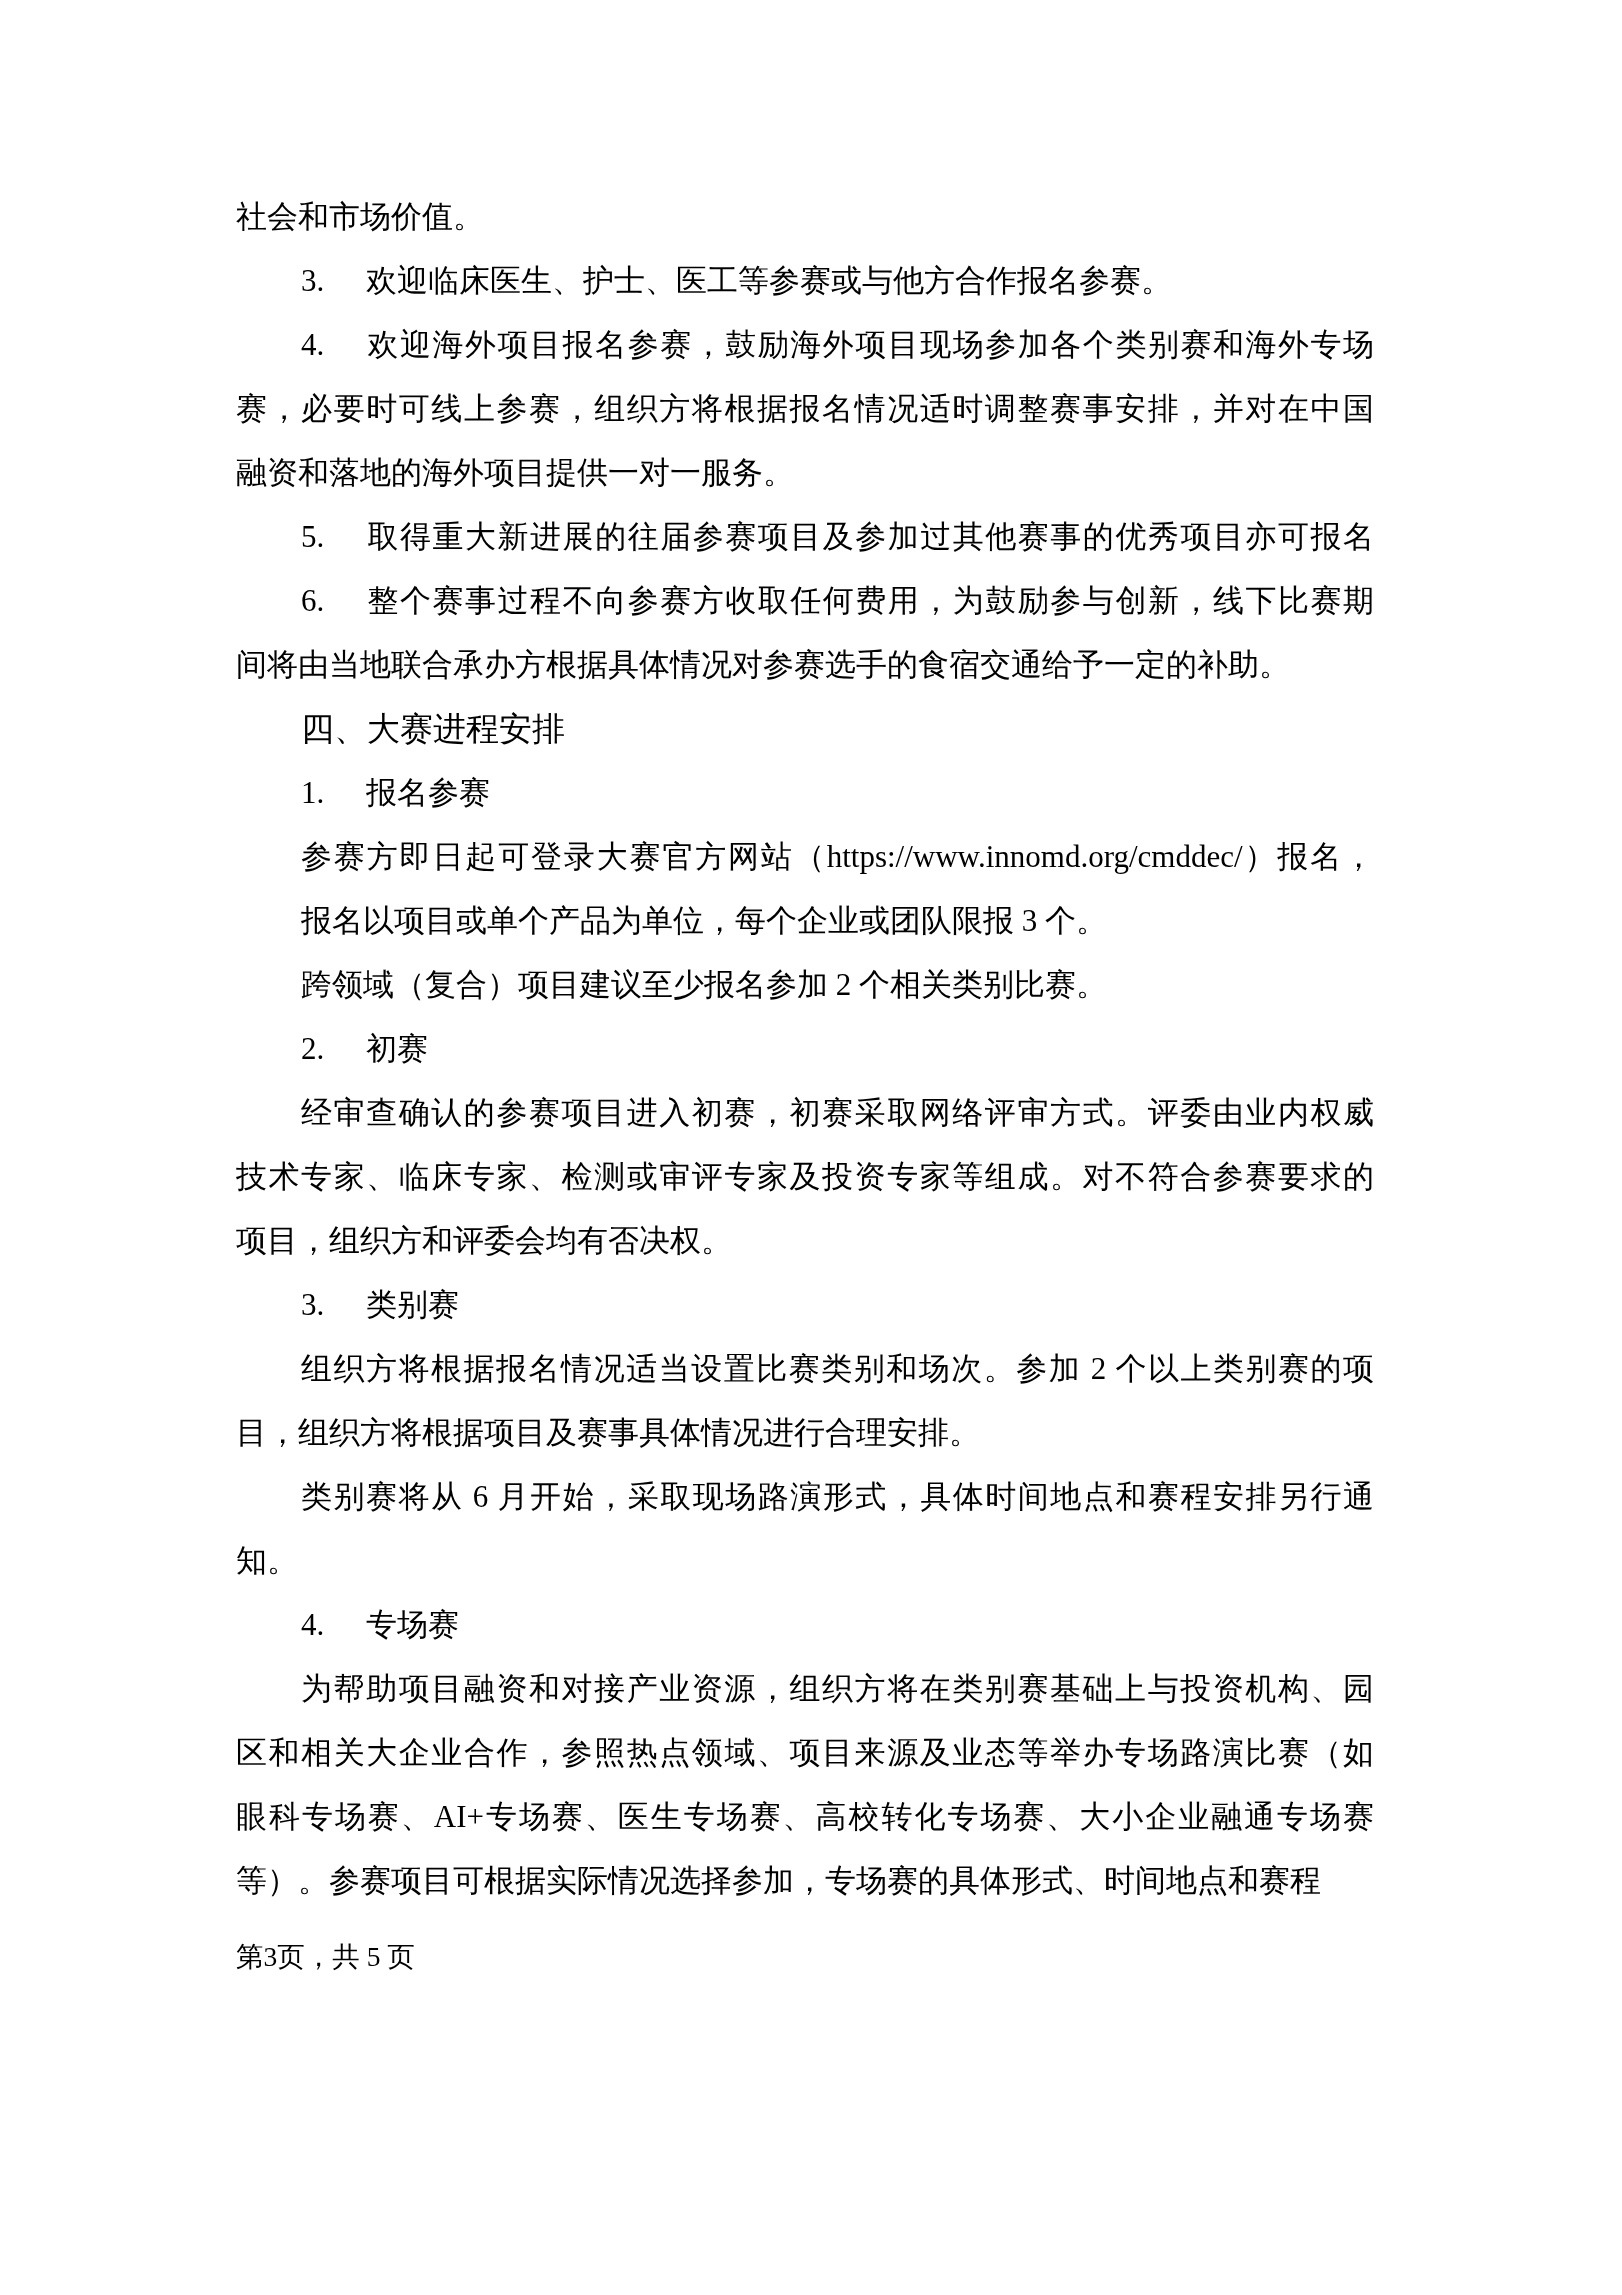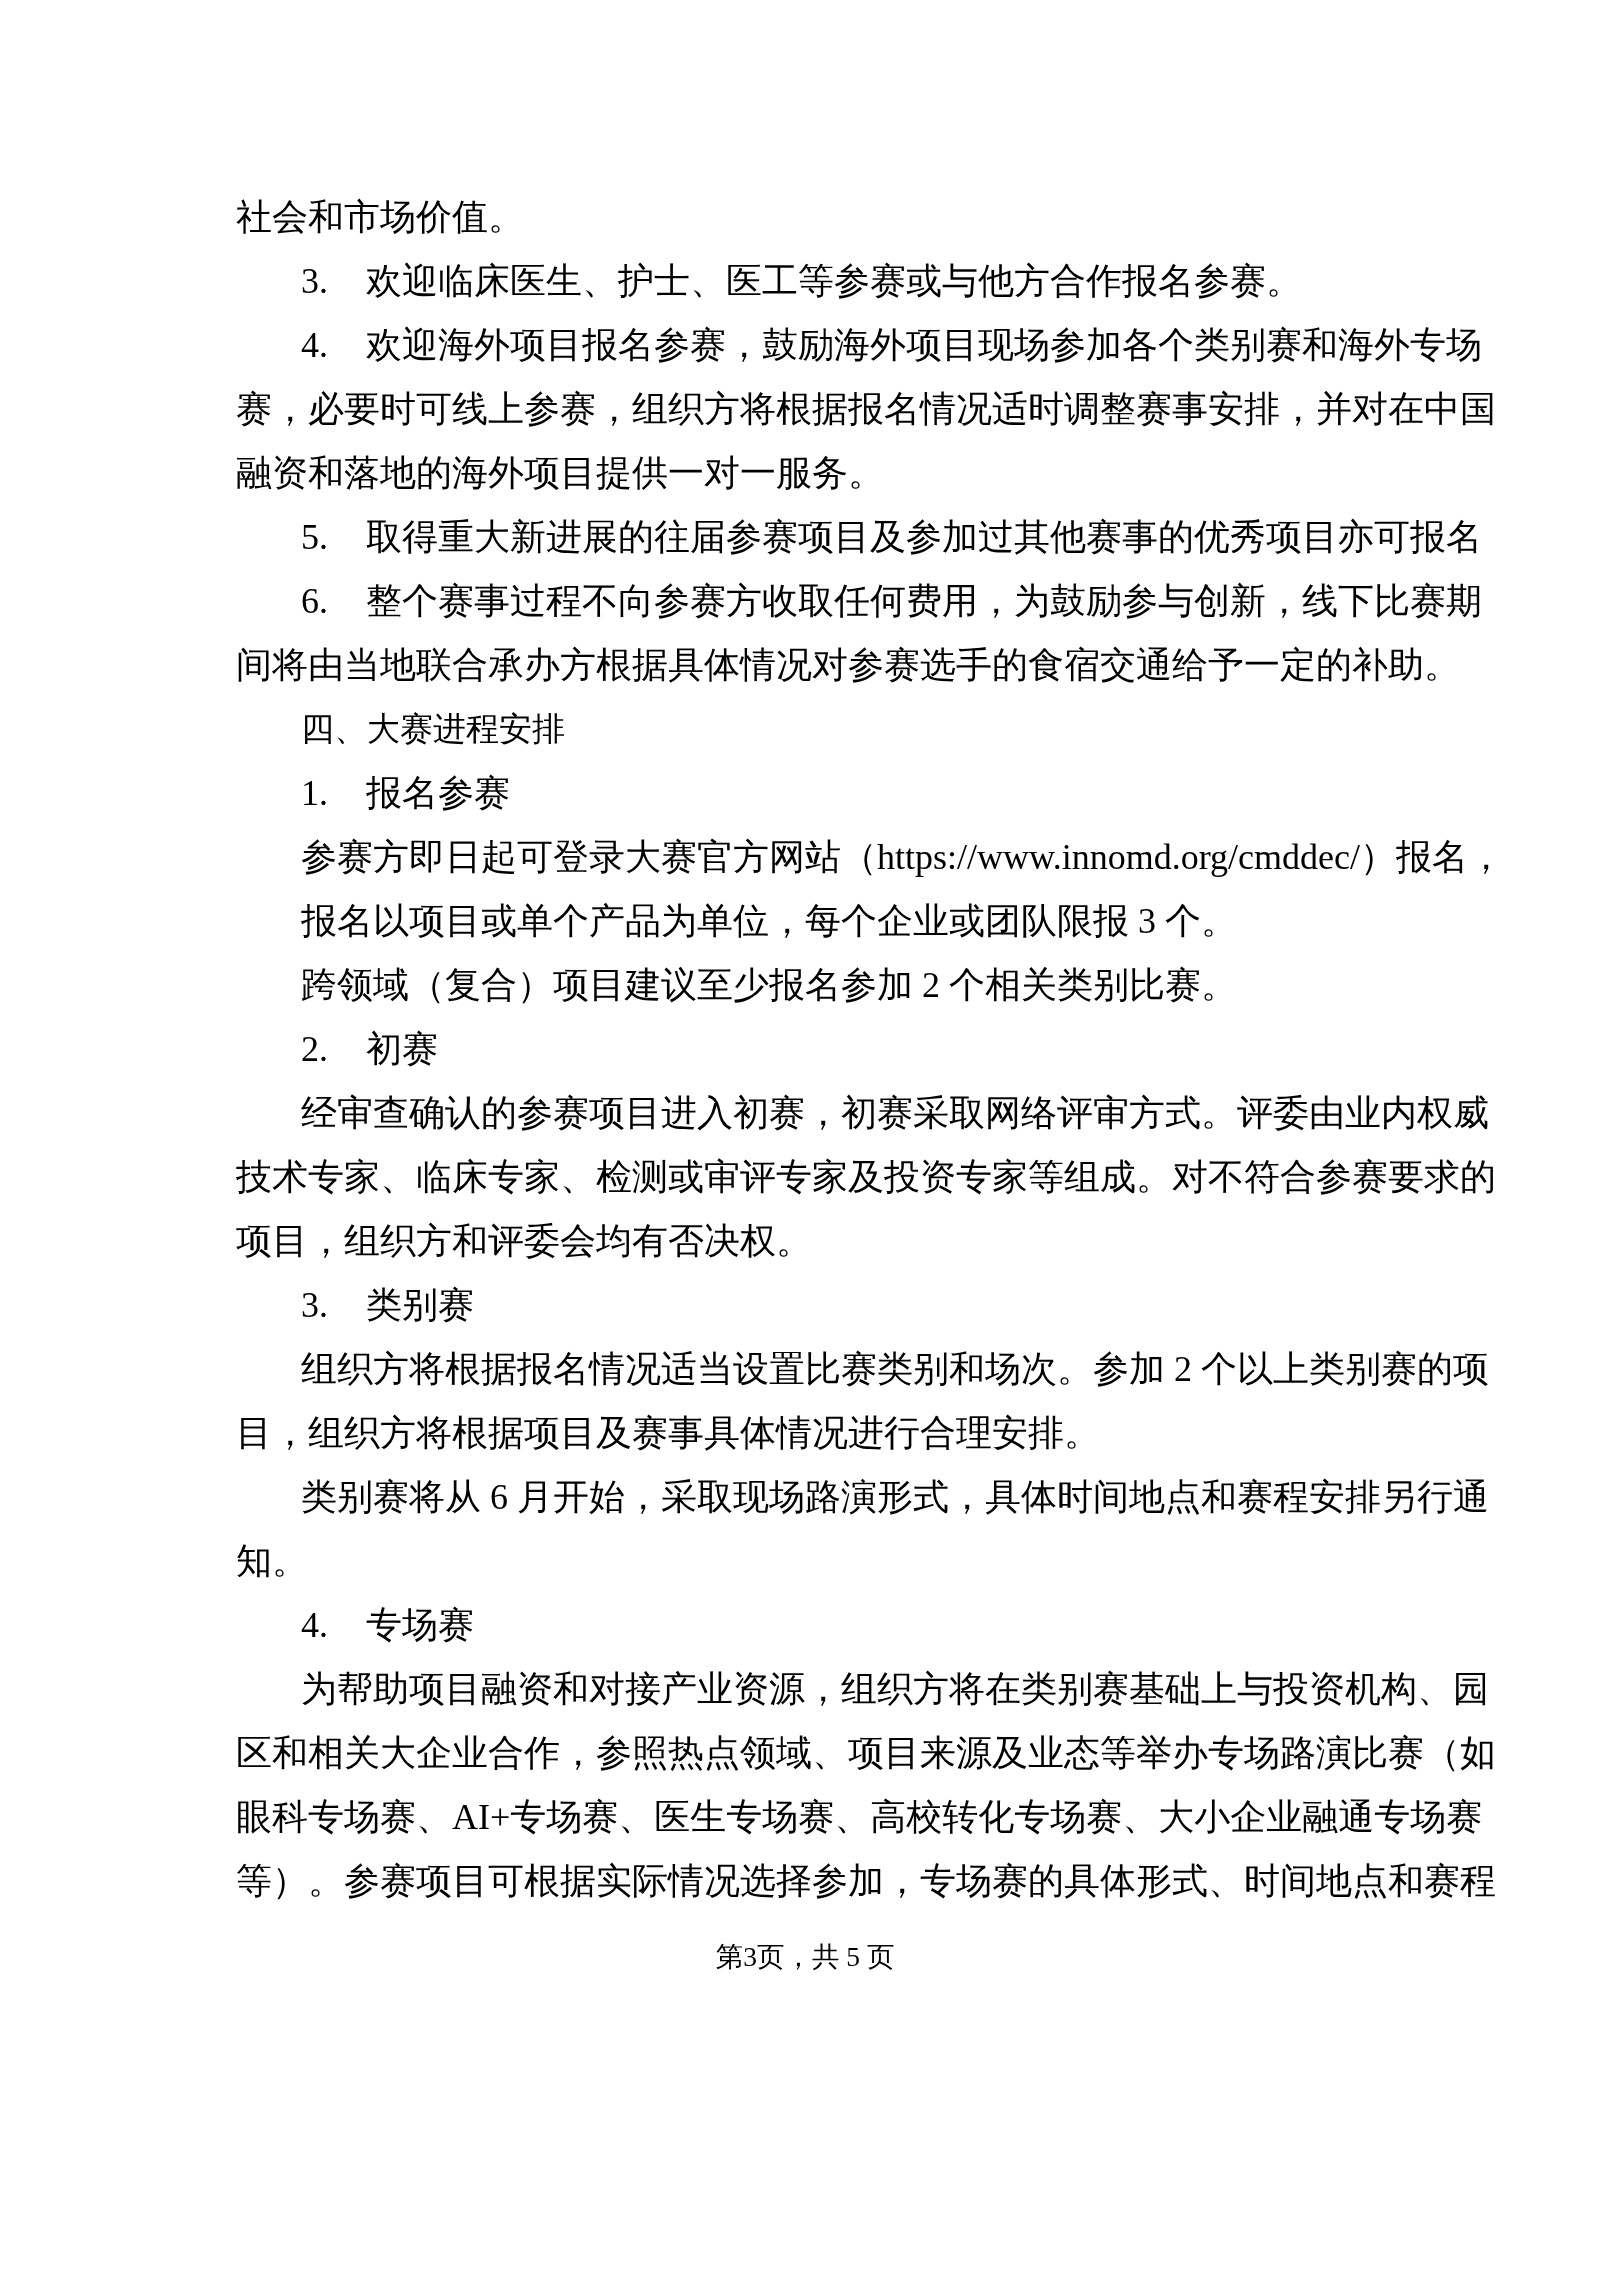--- a/index.html
+++ b/index.html
@@ -17,21 +17,21 @@
     box-sizing: border-box;
     width: 1623px;
     height: 2295px;
     padding: 185px 249px 0 236px;
     position: relative;
     overflow: hidden;
   }
   .line {
     height: 64px;
     line-height: 64px;
-    font-size: 36px;
+    font-size: 31px;
     white-space: nowrap;
     text-align: left;
   }
   
   .indent, .item, .heading {
     text-indent: 65px;
   }
   
   .jfull {
     text-align: justify;
@@ -48,21 +48,21 @@
     font-size: 33px;
   }
   .b {
     font-weight: bold;
   }
   .footer-line {
     margin-top: 11.8px;
     height: 64px;
     line-height: 64px;
     font-size: 27.5px;
-    text-align: center;
+    text-align: left;
   }
 </style>
 </head>
 <body>
 
 <div class="doc">
   <div>
       <div class="line plain"><span>社会和市场价值。</span></div>
       <div class="line item"><span class="num">3.</span><span>欢迎临床医生、护士、医工等参赛或与他方合作报名参赛。</span></div>
       <div class="line item jfull"><span class="num">4.</span><span>欢迎海外项目报名参赛，鼓励海外项目现场参加各个类别赛和海外专场</span></div>

